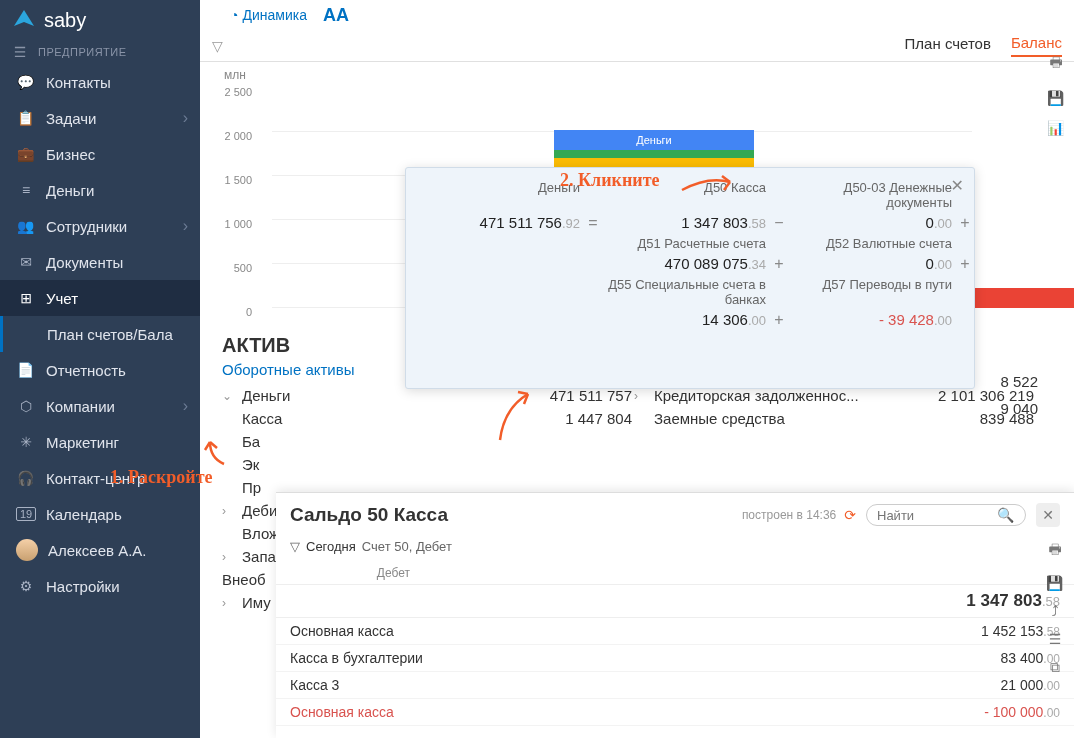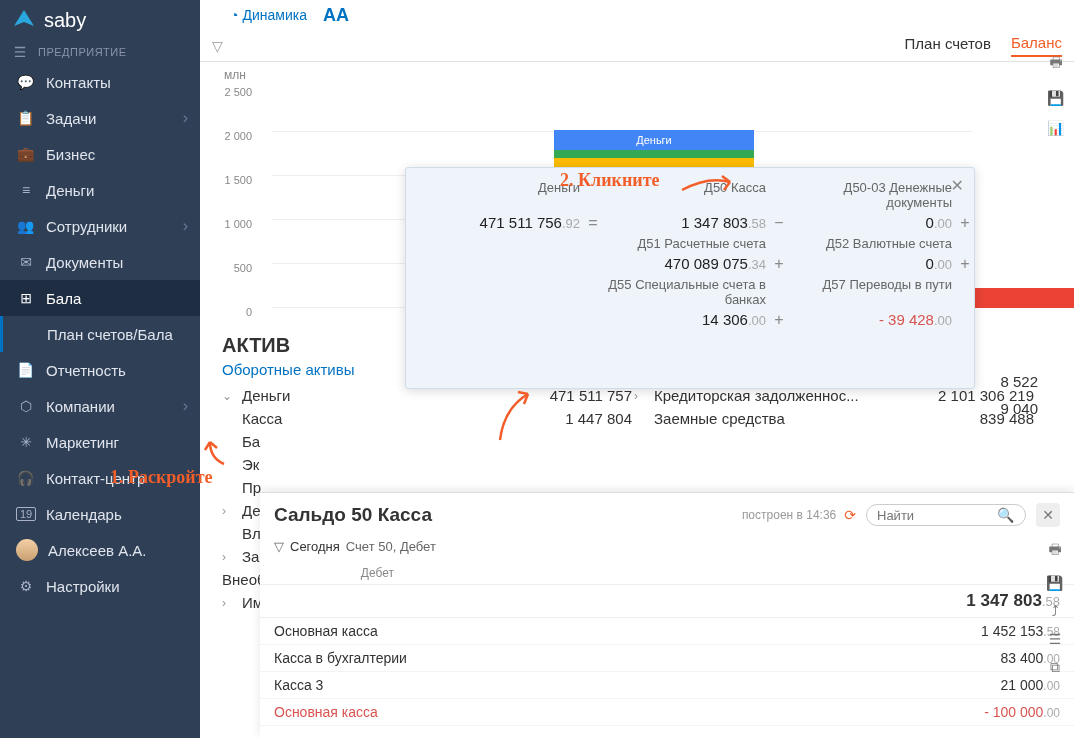--- a/index.html
+++ b/index.html
@@ -56,21 +56,21 @@
 .subsect { color: #0072c3; font-size: 15px; margin-bottom: 6px; }
 .bal-row { display: flex; align-items: center; padding: 3px 0; font-size: 15px; }
 .bal-left { display: flex; align-items: center; width: 410px; }
 .chev-sm { width: 16px; color: #999; font-size: 12px; margin-right: 4px; }
 .bal-label { color: #333; }
 .bal-val { margin-left: auto; width: 110px; text-align: right; }
 .bal-right { display: flex; align-items: center; width: 400px; margin-left: auto; }
 .bal-right .bal-val { width: 140px; }
 .anno { position: absolute; font-family: "Comic Sans MS", cursive; color: #f25d29; font-size: 18px; font-weight: bold; pointer-events: none; }
 
-.panel { position: absolute; left: 260px; top: 492px; right: 0; height: 246px; background: #fff; border-top: 1px solid #ddd; box-shadow: 0 -2px 10px rgba(0,0,0,0.1); }
+.panel { position: absolute; left: 276px; top: 492px; right: 0; height: 246px; background: #fff; border-top: 1px solid #ddd; box-shadow: 0 -2px 10px rgba(0,0,0,0.1); }
 .panel-head { display: flex; align-items: center; padding: 10px 14px; }
 .panel-title { font-size: 19px; font-weight: 600; flex: 1; }
 .built { color: #999; font-size: 12px; margin-right: 8px; }
 .refresh { color: #f25d29; margin-right: 10px; }
 .search-box { display:flex; align-items:center; border:1px solid #ccc; border-radius: 14px; padding: 2px 10px; width: 160px; color:#999; }
 .search-box input { border:none; outline:none; width:120px; font-size:13px; background:transparent; }
 .panel-close { background:#eee; width:24px; height:24px; border-radius:4px; display:flex; align-items:center; justify-content:center; color:#777; margin-left:10px; cursor:pointer; }
 .panel-filter { display:flex; align-items:center; padding: 2px 14px 8px; color:#666; font-size:13px; gap:6px; }
 .panel-filter .today { color:#333; font-weight:500; }
 .panel-cols { display:flex; padding: 4px 14px; border-bottom:1px solid #eee; font-size:12px; color:#888; }
@@ -121,21 +121,21 @@
       <span class="nav-icon">👥</span>
       <span class="nav-label">Сотрудники</span>
       <span class="chev">›</span>
     </div>
   <div class="nav-item">
       <span class="nav-icon">✉</span>
       <span class="nav-label">Документы</span>
     </div>
   <div class="nav-item active">
       <span class="nav-icon">⊞</span>
-      <span class="nav-label">Бала</span>
+      <span class="nav-label">Учет</span>
     </div>
   <div class="nav-item sub">
       <span class="nav-label">План счетов/Бала</span>
     </div>
   <div class="nav-item">
       <span class="nav-icon">📄</span>
       <span class="nav-label">Отчетность</span>
     </div>
   <div class="nav-item">
       <span class="nav-icon">⬡</span>

